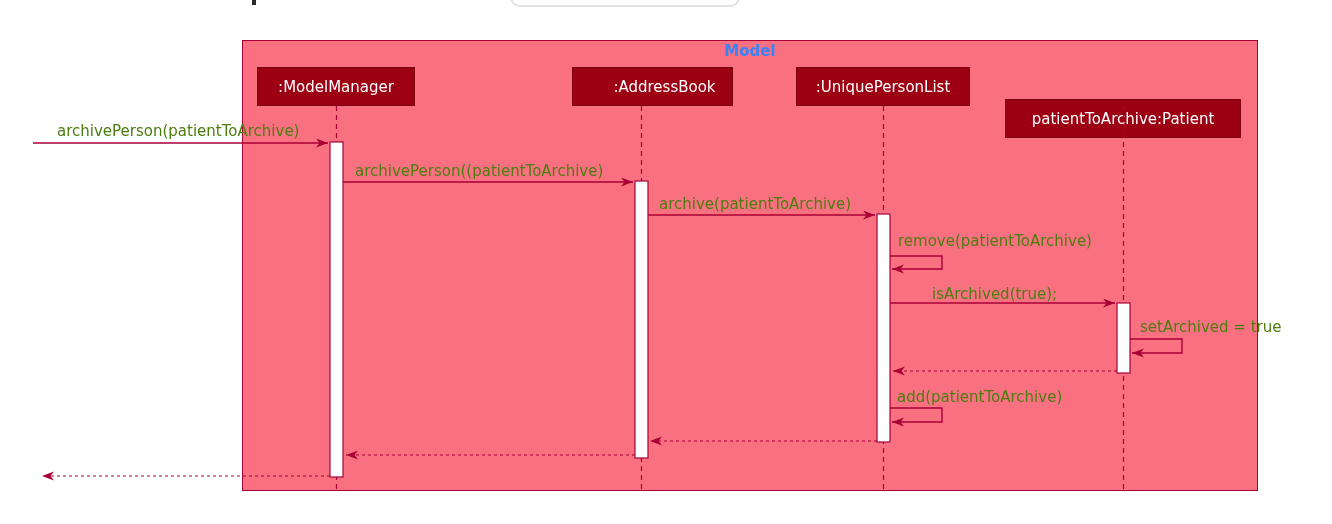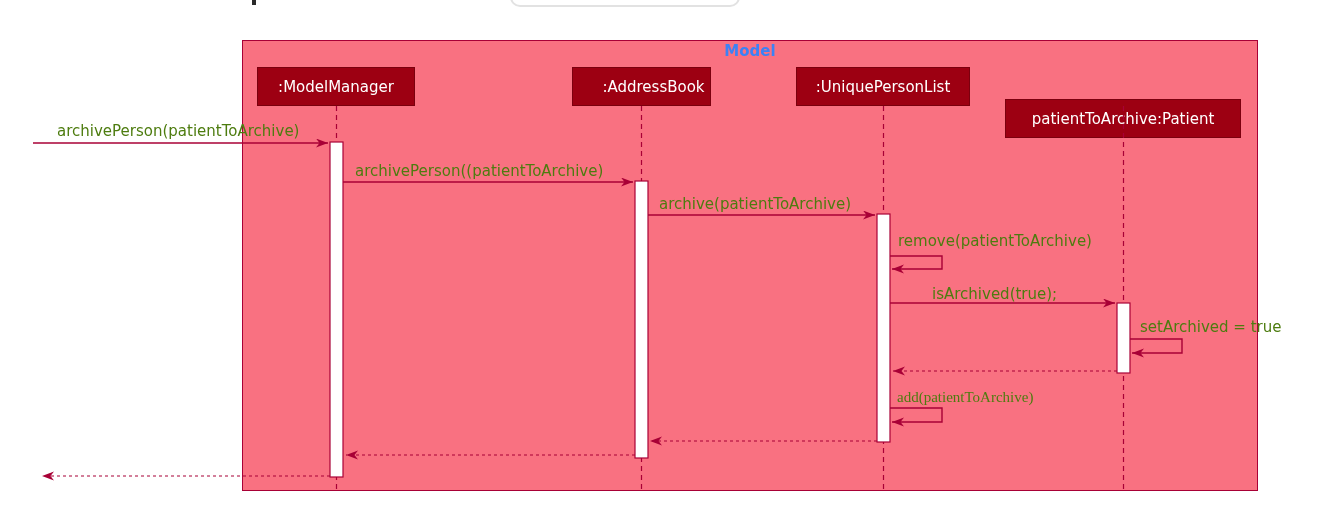--- a/index.html
+++ b/index.html
@@ -37,39 +37,39 @@
 
   
   .participant {
     position: absolute; top: 67px; height: 39px; box-sizing: border-box;
     background: #9D0012; border: 1px solid #7B000E;
     color: #ffffff; font-size: 15px;
     display: flex; align-items: center; justify-content: center;
     white-space: nowrap; z-index: 3;
   }
   #p-modelmanager   { left: 257px;  width: 158px; }
-  #p-addressbook    { left: 572px;  width: 139px; padding-left: 24px; }
+  #p-addressbook    { left: 572px;  width: 161px; padding-left: 24px; }
   #p-uniquepersonlist { left: 796px; width: 174px; }
   #p-patient        { left: 1005px; width: 236px; margin-top: 32px; }
 
   
   svg.wires { position: absolute; left: 0; top: 0; z-index: 4; pointer-events: none; }
 
   
   .msg-label {
     position: absolute; font-size: 15px; color: #4d7c0f; white-space: nowrap;
     z-index: 5; line-height: 17px;
   }
   #m0 { left: 57px;   top: 123px; }
   #m1 { left: 355px;  top: 163px; }
   #m2 { left: 659px;  top: 196px; }
   #m3 { left: 898px;  top: 233px; }
   #m4 { left: 932px;  top: 286px; }
   #m5 { left: 1140px; top: 319px; }
-  #m6 { left: 897px;  top: 389px; font-family: Liberation Serif, serif; }
+  #m6 { left: 897px;  top: 389px; }
 </style>
 </head>
 <body>
 
 <div id="canvas">
 
   <div class="text-fragment"></div>
   <div class="partial-widget"></div>
 
   <div class="frame"></div>

